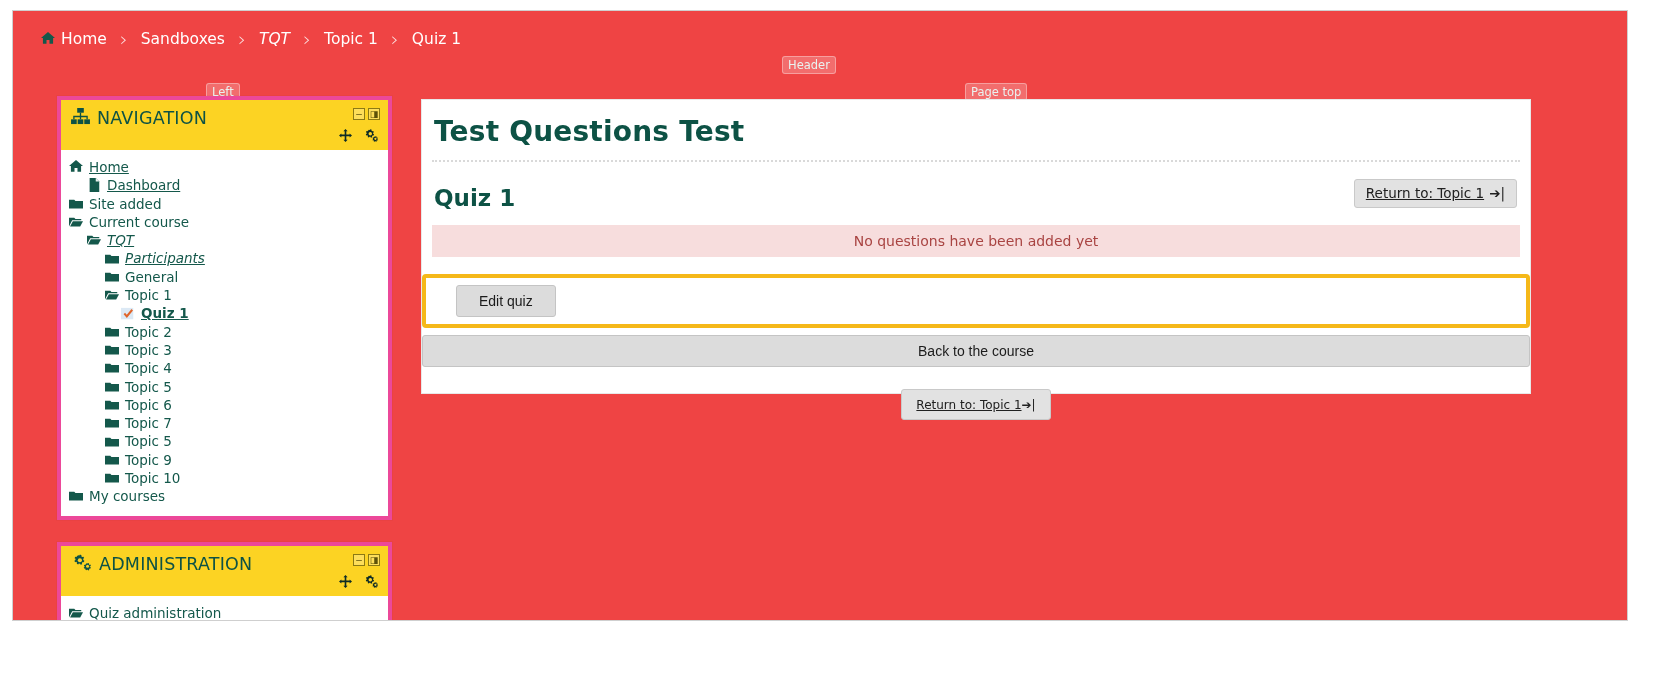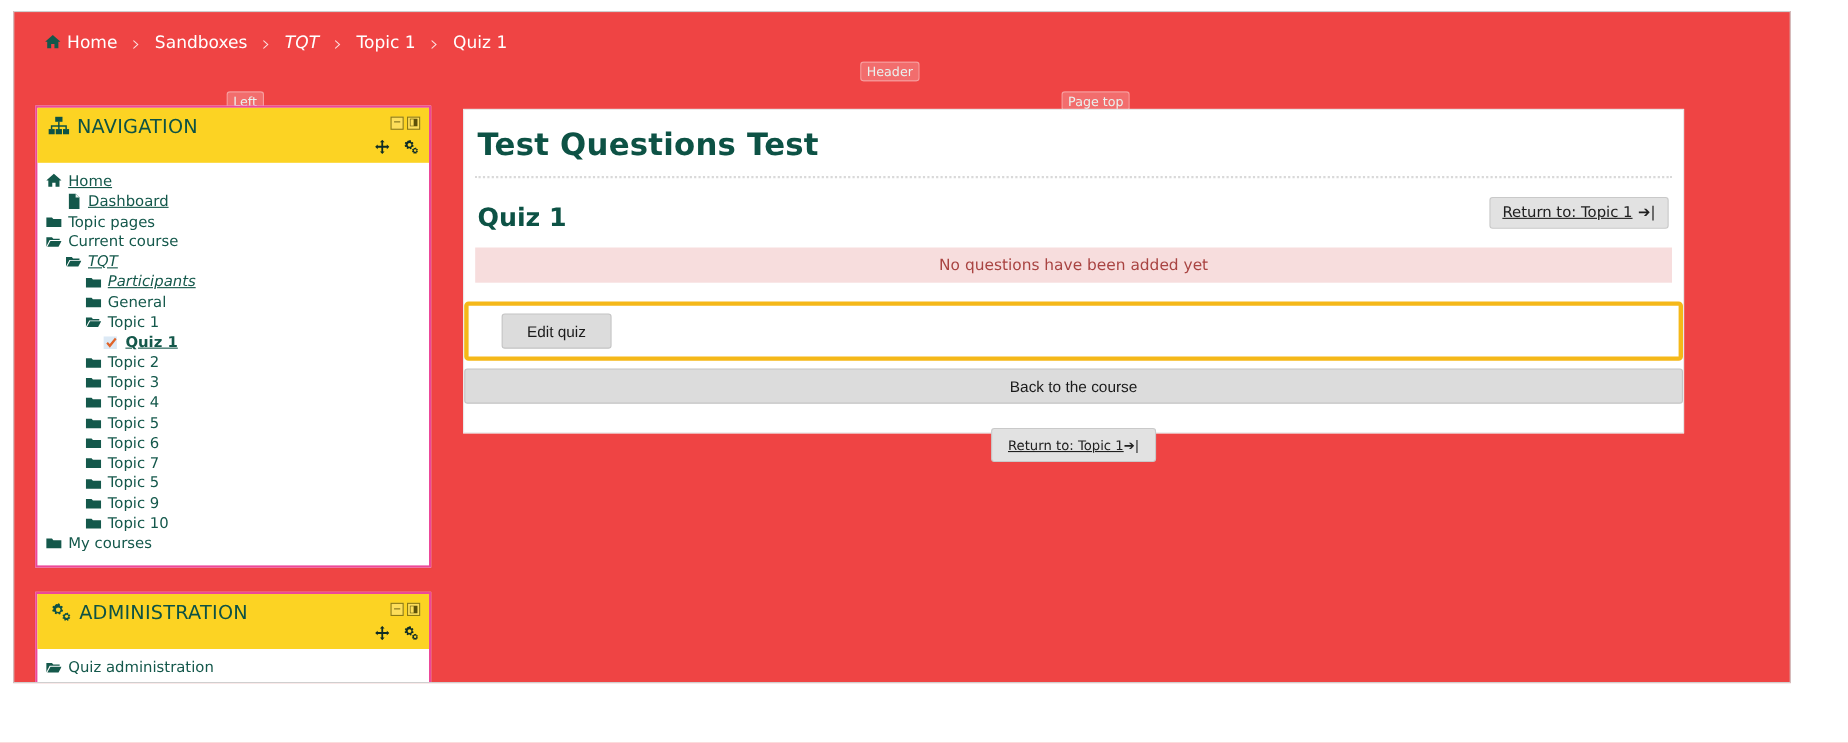--- a/index.html
+++ b/index.html
@@ -76,23 +76,24 @@
   #lbl-pagetop{ left: 952px; top: 72px; }
 
   
   .left-col {
     position: absolute;
     left: 19px; top: 85px;
     width: 360px;
   }
   .block {
     background: #ffffff;
-    border: 2px solid #ec4899;
+    border: 4px solid #ec4899;
     margin-bottom: 22px;
     box-shadow: 0 0 0 1px rgba(0,0,0,0.02);
+    margin-left: 25px;
   }
   .block-header {
     background: #fcd323;
     padding: 7px 10px 4px 10px;
     position: relative;
     min-height: 50px;
   }
   .block-title {
     color: #0d5245;
     font-size: 17.5px;
@@ -318,21 +319,21 @@
                 <span class="ico"><svg width="14" height="14" viewBox="0 0 16 16">
                     <path fill="#14584b" d="M3 0h7l4 4v12H3z"></path>
                     <path fill="#e8f1ee" d="M10 0l4 4h-4z"></path>
                   </svg></span>
                 <span class="lbl">Dashboard</span>
               </li>
               <li class="nav-item ind-0">
                 <span class="ico"><svg width="14" height="14" viewBox="0 0 16 16">
                     <path fill="#14584b" d="M0 3h6l1.4 1.6H16V13H0z"></path>
                   </svg></span>
-                <span class="lbl">Topic pages</span>
+                <span class="lbl">Site added</span>
               </li>
               <li class="nav-item ind-0">
                 <span class="ico"><svg width="14" height="14" viewBox="0 0 16 16">
                     <path fill="#14584b" d="M0 3h6l1.4 1.6H14V6H3.6L0 13z"></path>
                     <path fill="#14584b" d="M4.4 7H16l-3.2 6H1.2z"></path>
                   </svg></span>
                 <span class="lbl">Current course</span>
               </li>
               <li class="nav-item ind-1 link italic">
                 <span class="ico"><svg width="14" height="14" viewBox="0 0 16 16">

